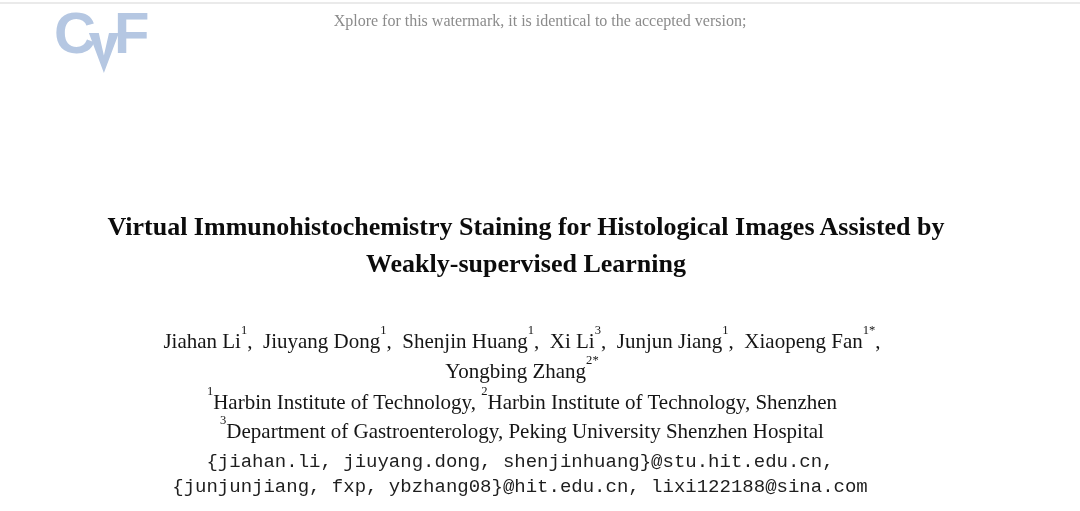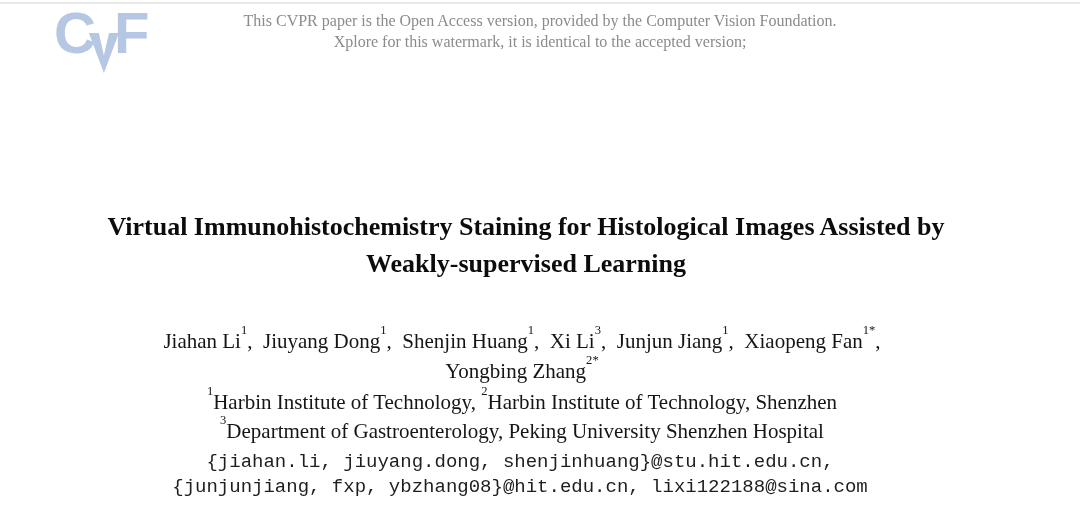--- a/index.html
+++ b/index.html
@@ -119,21 +119,20 @@
 
   <div class="top-rule"></div>
 
   <div class="logo" style="color: rgb(181, 199, 226);">
     <span class="lc">C</span>
     <span class="lv" style="background: rgb(181, 199, 226);"></span>
     <span class="lf">F</span>
   </div>
 
   <div class="watermark" style="color: rgb(139, 139, 139);">
-    <div>This CVPR paper is the Open Access version, provided by the Computer Vision Foundation.</div>
     <div>Xplore for this watermark, it is identical to the accepted version;</div>
   </div>
 
   <h1 class="title">
     <div>Virtual Immunohistochemistry Staining for Histological Images Assisted by</div>
     <div>Weakly-supervised Learning</div>
   </h1>
 
   <div class="authors">
     <div>Jiahan Li<sup class="sp">1</sup>,&nbsp; Jiuyang Dong<sup class="sp">1</sup>,&nbsp; Shenjin Huang<sup class="sp">1</sup>,&nbsp; Xi Li<sup class="sp">3</sup>,&nbsp; Junjun Jiang<sup class="sp">1</sup>,&nbsp; Xiaopeng Fan<sup class="sp">1*</sup>,</div>

